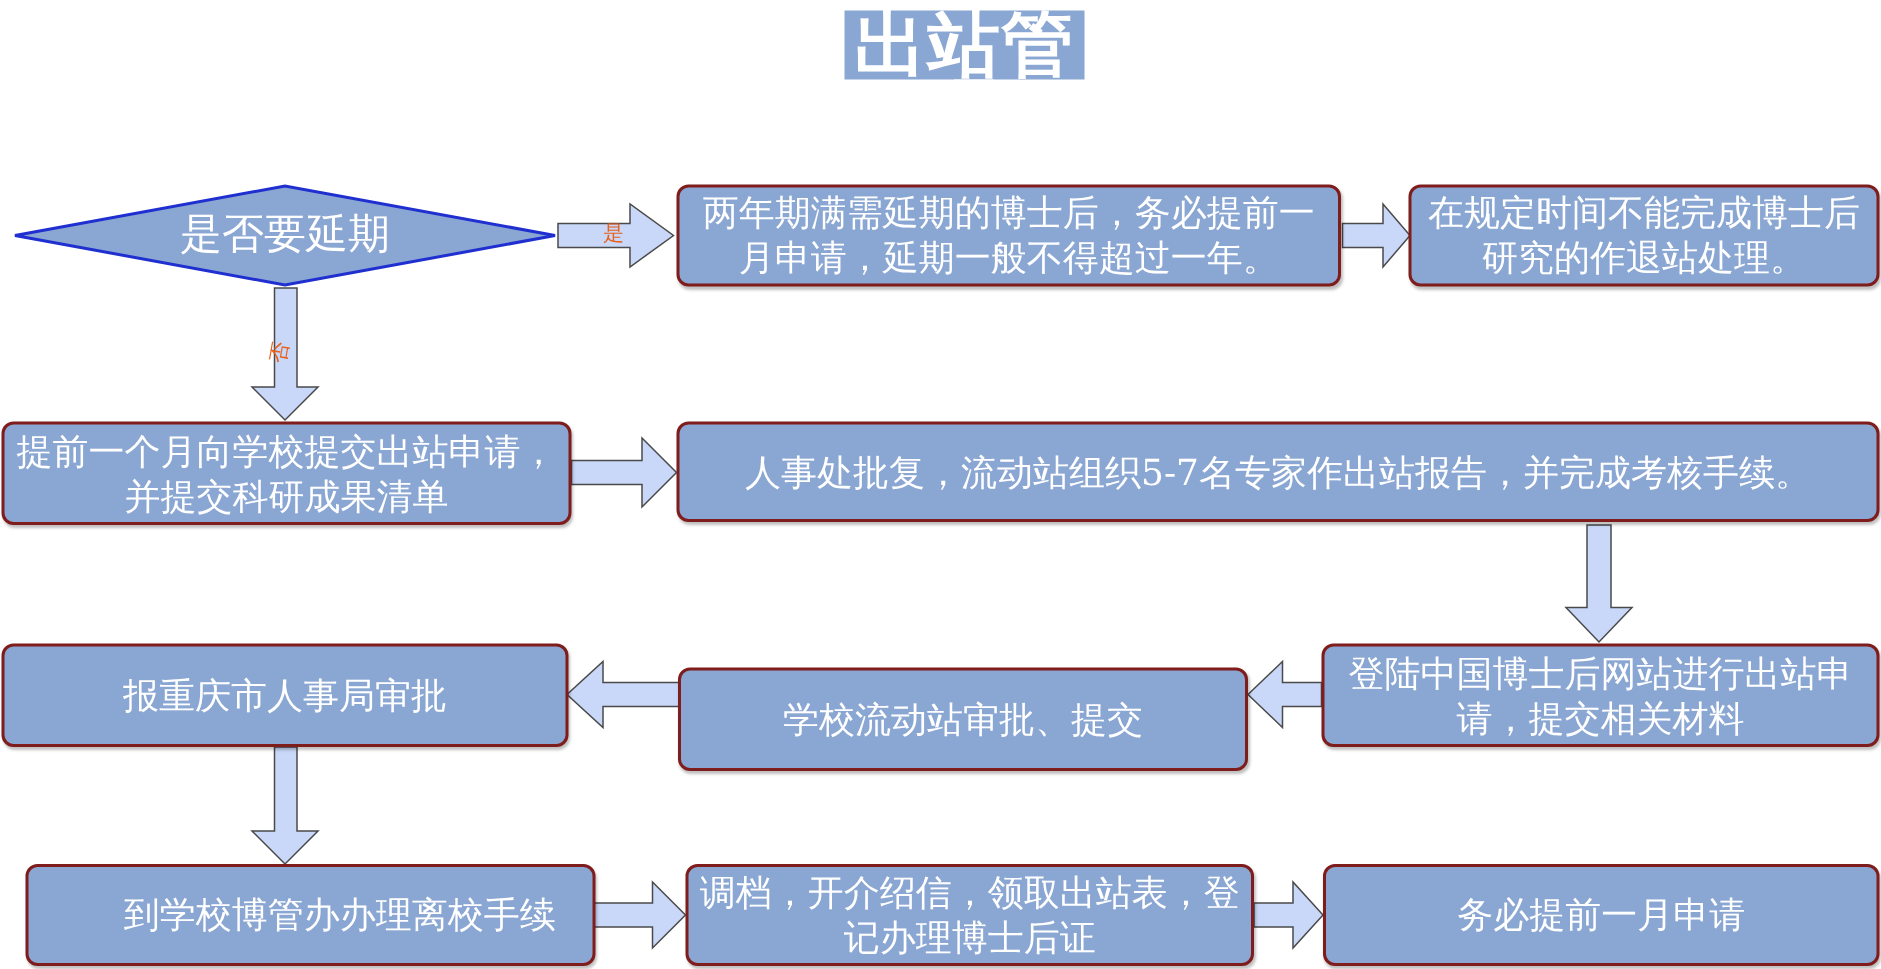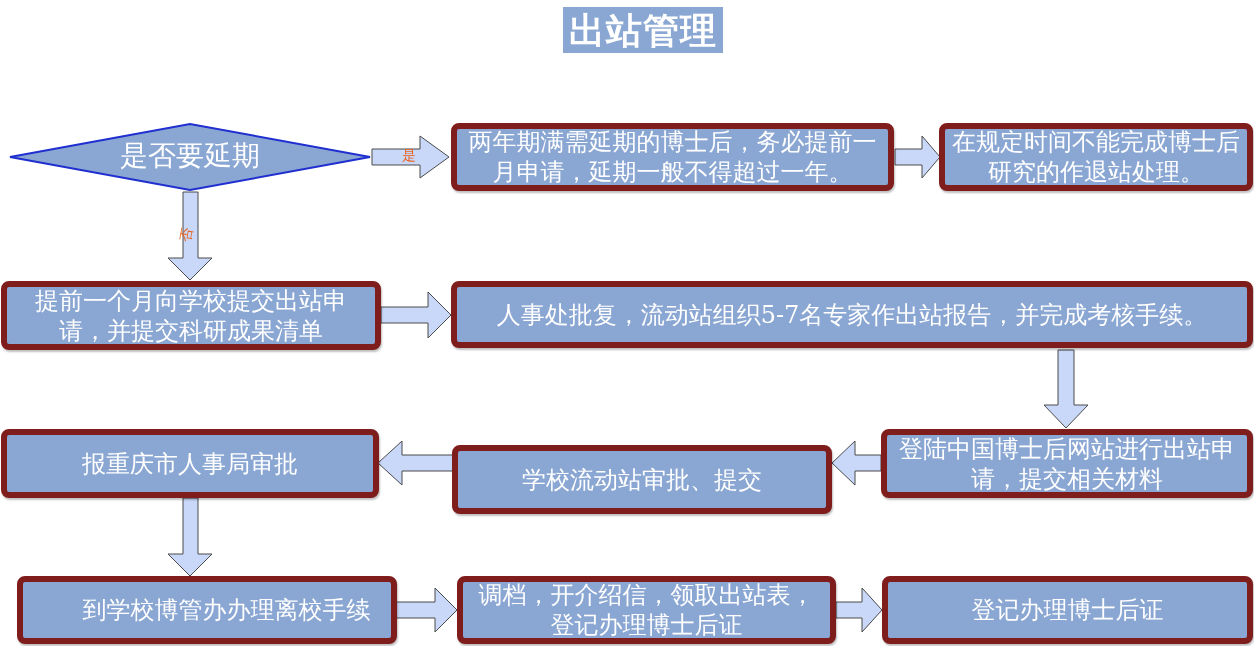--- a/index.html
+++ b/index.html
@@ -1,22 +1,22 @@
 <!DOCTYPE html>
 <html><head>
 <meta charset="utf-8">
 <style>
   html, body { margin: 0; padding: 0; background: #ffffff; }
   body { width: 1254px; height: 646px; position: relative; overflow: hidden;
          font-family: "DejaVu Serif", "Liberation Serif", serif; }
   .title { position: absolute; left: 563px; top: 7px; width: 160px; height: 46px;
-           background: #8aa6d2; color: #ffffff; font-size: 36px; font-weight: bold;
+           background: #8aa6d2; color: #ffffff; font-size: 48px; font-weight: bold;
            line-height: 46px; text-align: center; letter-spacing: 1px; }
   .box { position: absolute; box-sizing: border-box; background: #8aa6d2;
-         border: 6px solid #7f1d1d; border-radius: 8px; color: #ffffff;
+         border: 2px solid #7f1d1d; border-radius: 8px; color: #ffffff;
          display: flex; align-items: center; justify-content: center; text-align: center;
          font-size: 24px; line-height: 30px; padding: 0 6px;
          box-shadow: 1px 2px 2px rgba(0,0,0,0.25); }
   .box span { display: block; }
   svg.arrows { position: absolute; left: 0; top: 0; width: 1254px; height: 646px; pointer-events: none; }
   .diamond-text { position: absolute; left: 100px; top: 138px; width: 180px; text-align: center;
                   color: #ffffff; font-size: 28px; line-height: 36px; }
   .arrow-label { position: absolute; color: #e8601c; font-size: 14px; }
 </style>
 </head>
@@ -77,14 +77,14 @@
   <span>登陆中国博士后网站进行出站申请，提交相关材料</span>
 </div>
 
 <div class="box" style="left:17px; top:576px; width:380px; height:68px;padding-left:45px;">
   <span>到学校博管办办理离校手续</span>
 </div>
 <div class="box" style="left:457px; top:576px; width:379px; height:68px;">
   <span>调档，开介绍信，领取出站表，登记办理博士后证</span>
 </div>
 <div class="box" style="left:882px; top:576px; width:371px; height:68px;">
-  <span>登记办理博士后证</span>
+  <span>务必提前一月申请</span>
 </div>
 
 </body></html>

